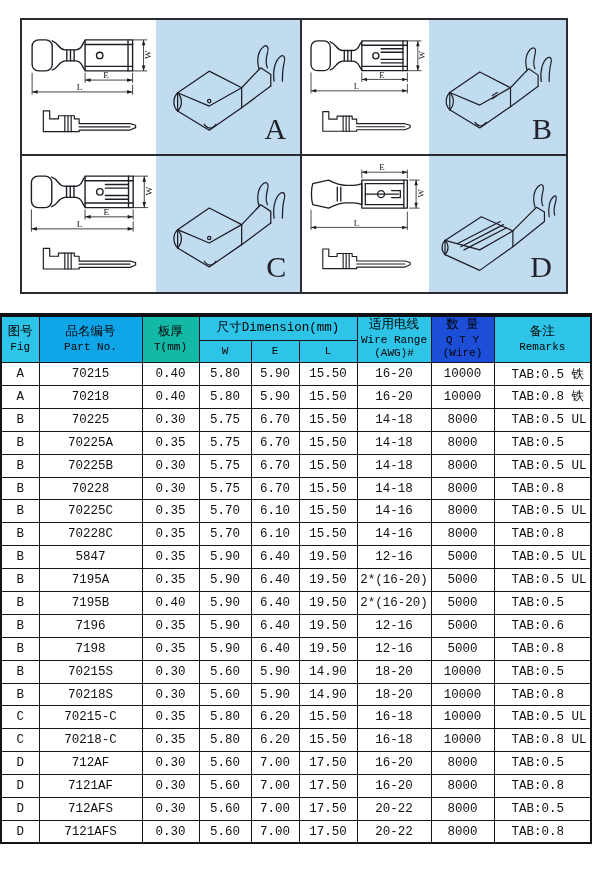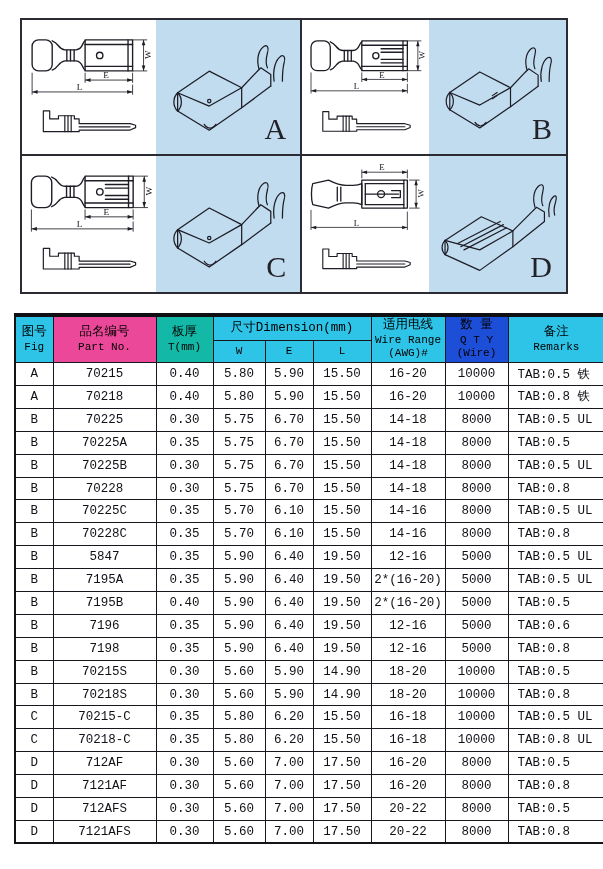--- a/index.html
+++ b/index.html
@@ -24,32 +24,32 @@
   .fig-letter {
     position:absolute; right:14px; bottom:8px;
     font-family:"Liberation Serif", serif; font-size:30px; color:#22222a;
   }
   .ln { fill:none; stroke:#1d1d26; stroke-width:1.5; stroke-linejoin:round; stroke-linecap:round; }
   .thin { fill:none; stroke:#1d1d26; stroke-width:0.9; }
   .arrow { fill:#1d1d26; stroke:none; }
   .dimtext { font-family:"Liberation Serif", serif; font-size:10px; fill:#15151c; }
 
   
-  #spec-table-wrap { position:absolute; left:14px; top:313px; width:532px; }
+  #spec-table-wrap { position:absolute; left:0; top:313px; width:532px; }
   table#spec-table {
     width:100%; border-collapse:collapse; table-layout:fixed;
     border:2px solid #141418; border-top:4px solid #101014;
     font-family:"Liberation Mono","DejaVu Sans Mono",monospace;
   }
   #spec-table th, #spec-table td { border:1px solid #16161c; text-align:center; vertical-align:middle; overflow:hidden; white-space:nowrap; }
   #spec-table thead th { background:#2ec4e8; font-weight:normal; padding:1px 0; line-height:1.25; }
   .h-cn { font-size:12.5px; }
   .h-en { font-size:11px; }
   #spec-table tbody td { height:22.9px; font-size:12.5px; background:#fff; color:#101016; }
-  #spec-table tbody td.remarks { text-align:left; padding-left:9px; }
+  #spec-table tbody td.remarks { text-align:left; padding-left:17px; }
   col.c-fig{width:38px} col.c-part{width:103px} col.c-t{width:57px}
   col.c-w{width:52px} col.c-e{width:48px} col.c-l{width:58px}
   col.c-wire{width:74px} col.c-qty{width:63px} col.c-rem{width:97px}
 </style>
 </head>
 <body>
 
 <div id="page">
 
   <div id="figure-grid">
@@ -345,21 +345,21 @@
         <col class="c-wire">
           <col class="c-qty">
           <col class="c-rem">
       </colgroup>
       <thead>
         <tr>
           <th rowspan="2" style="background: rgb(46, 196, 232);">
             <div class="h-cn">图号</div>
             <div class="h-en">Fig</div>
           </th>
-          <th rowspan="2" style="background: #ec4899;">
+          <th rowspan="2" style="background: #0ea5e9;">
             <div class="h-cn">品名编号</div>
             <div class="h-en">Part No.</div>
           </th>
           <th rowspan="2" style="background: #14b8a6;">
             <div class="h-cn">板厚</div>
             <div class="h-en">T(mm)</div>
           </th>
           <th colspan="3" style="background: rgb(46, 196, 232);">
             <div class="h-cn">尺寸Dimension(mm)</div>
           </th>

